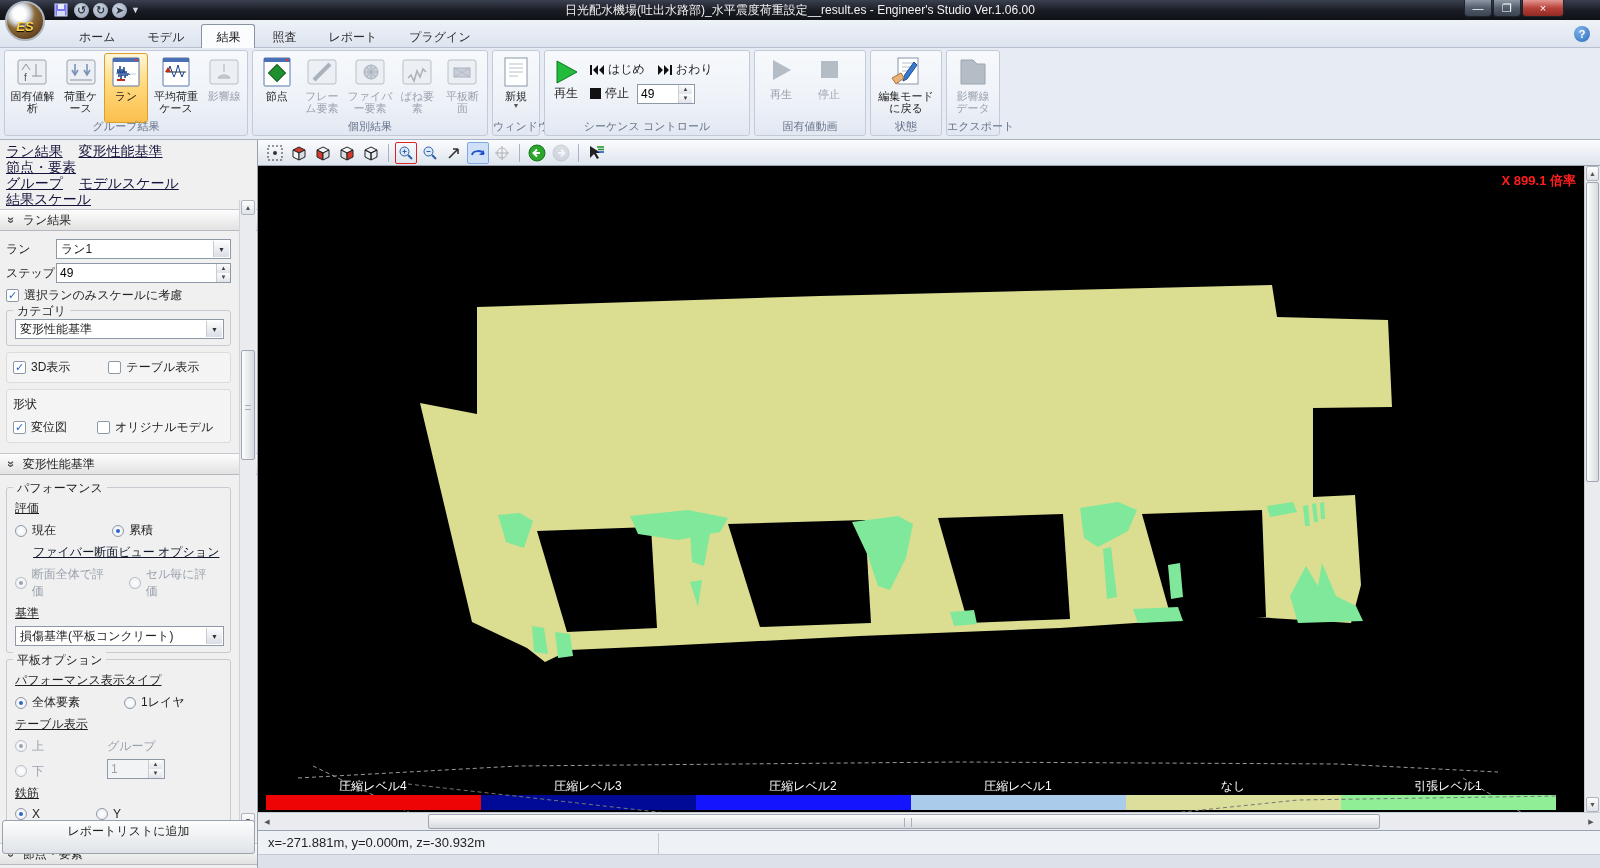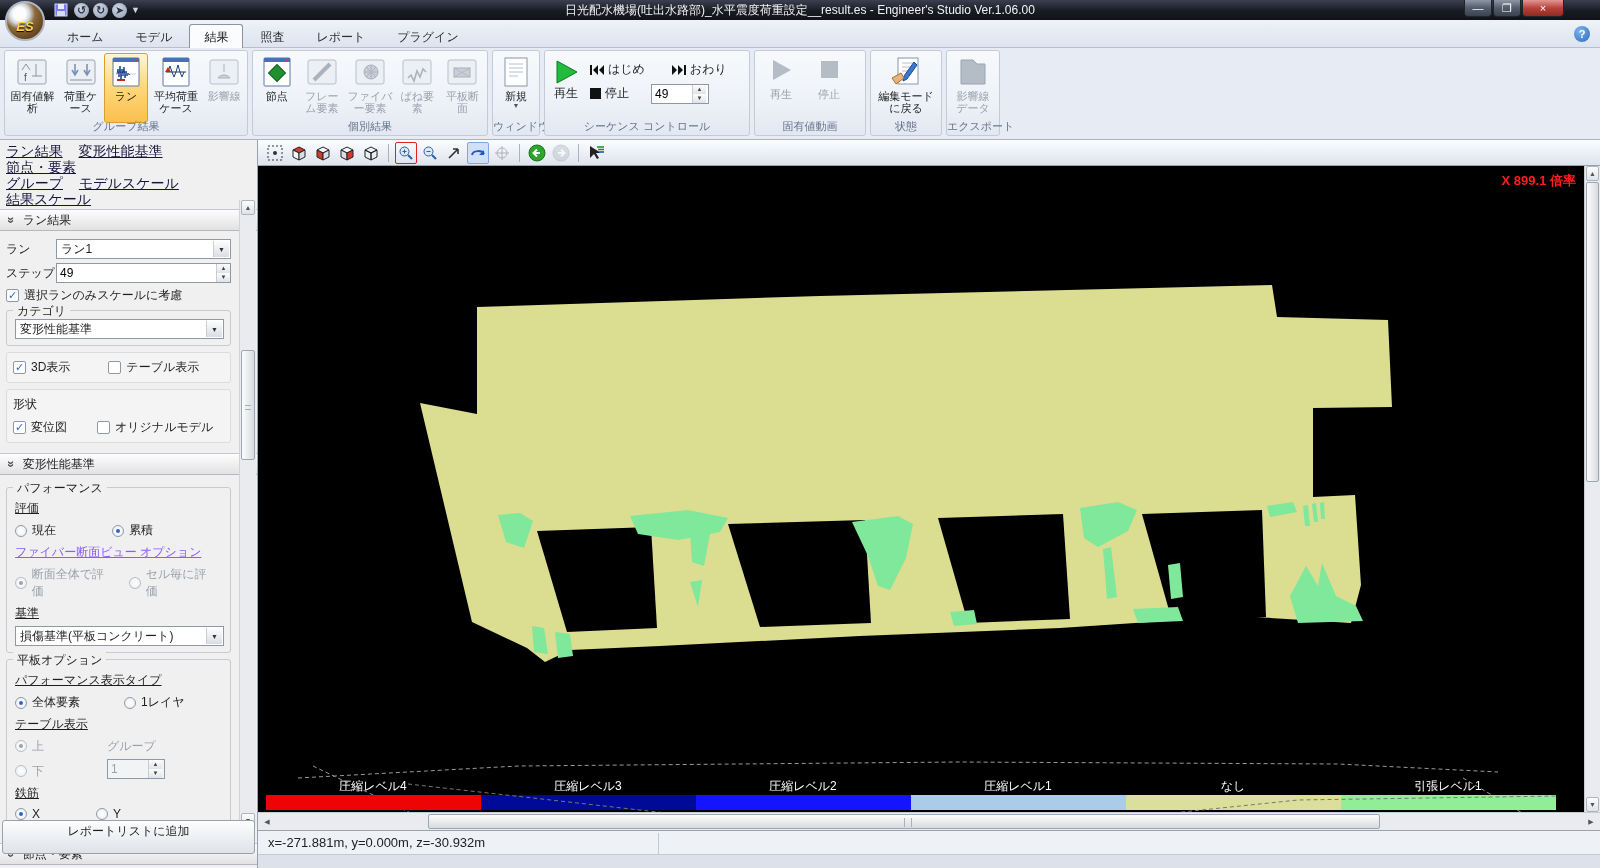--- a/index.html
+++ b/index.html
@@ -19,39 +19,39 @@
   .qat .round{background:radial-gradient(circle at 40% 35%,#cfd8e6,#8d9aae);border-radius:50%;width:15px;height:15px;color:#2c3442;font-weight:bold;}
   .qat .caret{color:#cfd6e2;font-size:9px;}
   .winbtns{position:absolute;right:36px;top:0;display:flex;}
   .winbtn{width:28px;height:17px;border:1px solid #20242c;border-top:none;display:flex;align-items:center;justify-content:center;
     color:#fff;font-size:11px;background:linear-gradient(#8d97a5,#525c6b 50%,#3a434f);border-radius:0 0 4px 4px;margin-left:1px;}
   .winbtn.close{background:linear-gradient(#e49793,#b8423a 50%,#8f2a22);width:42px;}
 
   
   .tabrow{position:absolute;left:0;top:20px;width:1600px;height:28px;
     background:linear-gradient(#eef2f8,#dde4ef);border-bottom:1px solid #b8c0cf;}
-  .tabs{position:absolute;left:52px;top:4px;display:flex;height:24px;}
+  .tabs{position:absolute;left:64px;top:4px;display:flex;height:24px;}
   .tab{padding:4px 14px 0 14px;margin-right:2px;color:#2d2d2d;border:1px solid transparent;border-bottom:none;border-radius:3px 3px 0 0;}
   .tab.active{background:#fbfcfe;border-color:#8a93a2;color:#111;}
   .help-icon{position:absolute;right:10px;top:6px;width:16px;height:16px;border-radius:50%;
     background:radial-gradient(circle at 35% 30%,#7fb2e8,#2b6cc0);color:#fff;font-weight:bold;font-size:11px;
     display:flex;align-items:center;justify-content:center;}
 
   
   .ribbon{position:absolute;left:0;top:48px;width:1600px;height:92px;background:#e7ecf4;border-bottom:1px solid #aab3c2;padding:2px 0 0 4px;display:flex;gap:4px;}
   .rgroup{position:relative;height:86px;border:1px solid #c3cbd9;border-radius:3px;
     background:linear-gradient(#f7f9fc,#eef2f8 60%,#e2e8f2);padding:2px 2px 14px 2px;display:flex;align-items:flex-start;}
   .rgroup-label{position:absolute;left:0;right:0;bottom:1px;text-align:center;font-size:11px;color:#66738a;white-space:nowrap;}
   .rbtn{height:70px;margin:0 1px;border:1px solid transparent;border-radius:3px;display:flex;flex-direction:column;align-items:center;padding-top:2px;}
   .rbtn .rlabel{font-size:11px;line-height:12px;text-align:center;margin-top:2px;color:#1e1e1e;white-space:pre-line;}
   .rbtn.disabled .rlabel{color:#9aa2ad;}
   .rbtn.selected{background:linear-gradient(#fff6d8,#ffd97e 45%,#fbbf4d);border-color:#d9a02b;}
   .ricon{width:32px;height:32px;}
   .seqcol{display:flex;flex-direction:column;gap:3px;padding-top:6px;}
-  .seqrow{display:flex;gap:18px;align-items:center;}
+  .seqrow{display:flex;gap:4px;align-items:center;}
   .seqbtn{display:flex;align-items:center;gap:3px;font-size:12px;border:1px solid transparent;border-radius:3px;padding:1px 3px;}
   .bigplay{display:flex;flex-direction:column;align-items:center;padding:6px 6px 0 6px;}
   .spin{display:flex;border:1px solid #8e99a8;background:#fff;height:20px;width:58px;}
   .spin input{border:none;width:40px;font-size:12px;padding-left:3px;outline:none;}
   .spin .arrows{width:14px;display:flex;flex-direction:column;border-left:1px solid #c8cdd4;}
   .spin .arrows div{flex:1;font-size:6px;line-height:9px;text-align:center;color:#444;background:linear-gradient(#fdfdfd,#dfe3e8);}
   .cbx{width:13px;height:13px;border:1px solid #8e99a8;background:#fff;display:inline-flex;align-items:center;justify-content:center;border-radius:2px;font-size:11px;color:#2c66c9;font-weight:bold;}
   .cbx.off::after{content:"";}
   .cbx.on::after{content:"\2713";}
 
@@ -64,21 +64,21 @@
   .chev{display:inline-block;transform:rotate(90deg);color:#555;font-size:12px;font-weight:bold;}
   .pbody{position:relative;padding:4px 26px 4px 6px;}
   .prow{display:flex;align-items:center;margin:4px 0;}
   .plabel{width:50px;}
   .combo{flex:1;height:20px;border:1px solid #8e99a8;background:#fff;display:flex;align-items:center;position:relative;padding-left:4px;}
   .combo .drop{position:absolute;right:1px;top:1px;bottom:1px;width:16px;background:linear-gradient(#fdfdfd,#d9dee5);
     border-left:1px solid #c8cdd4;display:flex;align-items:center;justify-content:center;font-size:7px;color:#333;}
   .gbox{border:1px solid #c6cbd2;border-radius:3px;margin:6px 0;padding:8px 6px 6px 8px;position:relative;}
   .gbox .gtitle{position:absolute;top:-8px;left:6px;background:#f0f0f0;padding:0 4px;color:#1e1e1e;}
   .ulabel{text-decoration:underline;margin:4px 0;}
-  .ulabel.gray{color:#8b5cf6;}
+  .ulabel.gray{color:#0f172a;margin-left:18px;}
   .radio{width:12px;height:12px;border-radius:50%;border:1px solid #8e99a8;background:radial-gradient(#fff,#e8ecf0);display:inline-block;position:relative;margin-right:5px;vertical-align:-2px;}
   .radio.sel::after{content:"";position:absolute;left:3px;top:3px;width:4px;height:4px;border-radius:50%;background:#2c66c9;}
   .radio.dis{border-color:#b9bfc8;}
   .radio.dis.sel::after{background:#9aa2ad;}
   .rrow{display:flex;align-items:center;margin:5px 0;gap:8px;}
   .rrow .ritem{display:flex;align-items:center;margin-right:8px;}
   .graytext{color:#9aa2ad;}
   .whitebox{border:1px solid #dcdcdc;background:#f4f4f4;border-radius:3px;padding:6px;margin:6px 0;}
   .nodes-table{margin:4px 0 0 0;}
   .nt-head{display:flex;gap:3px;margin-left:30px;}

